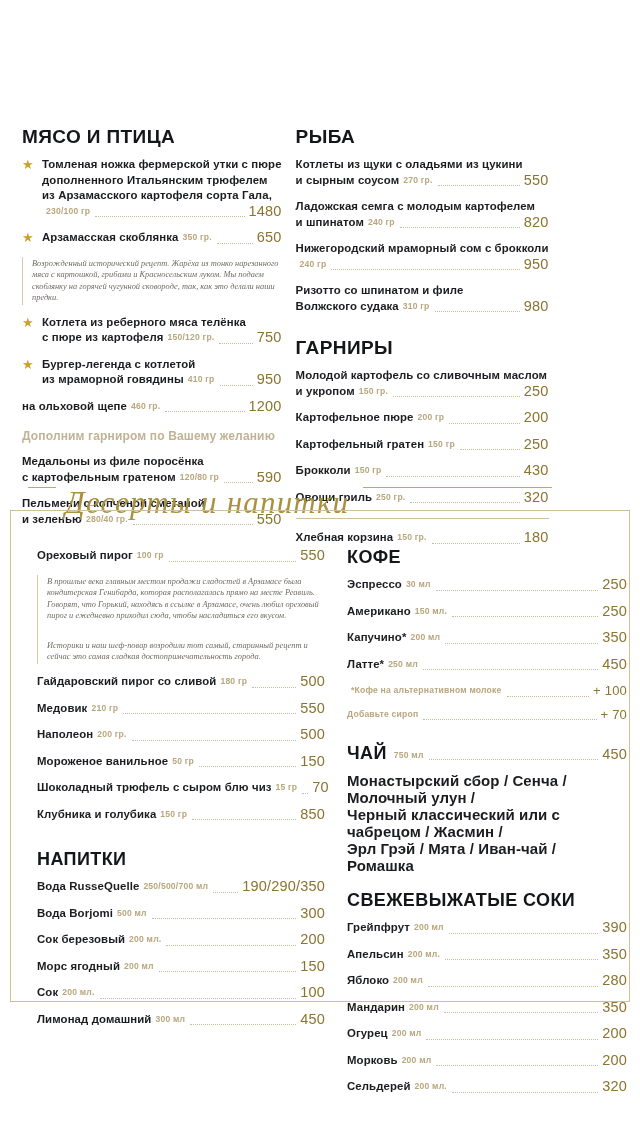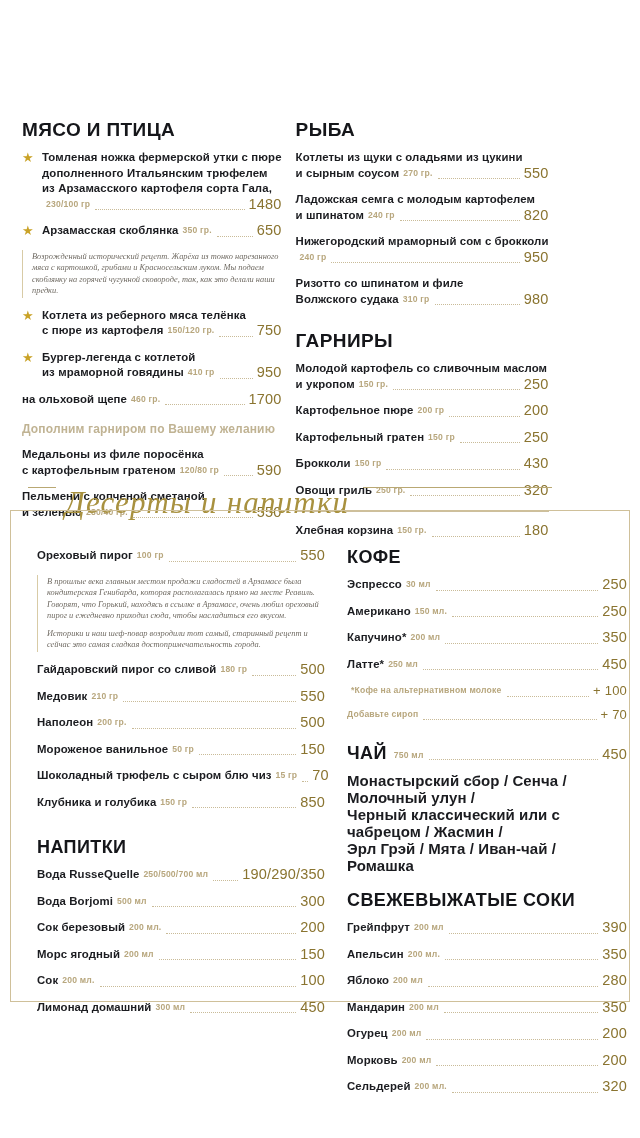--- a/index.html
+++ b/index.html
@@ -7,21 +7,21 @@
     width:640px;height:1138px;
     background:#ffffff;
     font-family:"Liberation Sans","DejaVu Sans",sans-serif;
     color:#1c1c1c;
     overflow:hidden;
     position:relative;
   }
   .page{position:relative;width:640px;height:1138px;}
 
   
-  .top-area{position:absolute;left:0;top:120px;width:512px;display:flex;}
+  .top-area{position:absolute;left:0;top:127px;width:512px;display:flex;}
   .col-l{width:300px;margin-left:22px;}
   .col-r{width:288px;margin-left:14px;}
 
   .sec-title{
     font-size:19px;font-weight:700;letter-spacing:.4px;
     color:#15161a;margin:0 0 11px 0;line-height:1;
   }
   .sec-title.sub{font-size:18px;}
 
   
@@ -59,21 +59,21 @@
   
   .story{
     border-left:1.6px solid #d8cba6;
     padding:1px 0 1px 9px;
     margin:6px 0 10px 0;
     font-family:"Liberation Serif","DejaVu Serif",serif;
     font-style:italic;font-size:8.4px;line-height:11.6px;
     color:#6f6a62;
   }
   .story p{margin:0;}
-  .story p + p{margin-top:6px;}
+  .story p + p{margin-top:18px;}
 
   .hr-gold{height:1.2px;background:#cdbf9c;margin:13px 0 11px 0;}
 
   
   .script-wrap{
     position:absolute;left:0;top:487px;width:524px;height:52px;
     display:flex;padding-left:28px;
   }
   .script-rule-l{width:28px;height:1.2px;background:#b9a873;margin-right:9px;}
   .script-txt{
@@ -163,21 +163,21 @@
               <span class="gr">410 гр</span>
               <span class="lead"></span>
               <span class="pr">950</span>
             </div>
           </div>
           <div class="dish">
             <div class="line2">
               <span class="nm">на ольховой щепе</span>
               <span class="gr">460 гр.</span>
               <span class="lead"></span>
-              <span class="pr">1700</span>
+              <span class="pr">1200</span>
             </div>
             <div class="note">Дополним гарниром по Вашему желанию</div>
           </div>
           <div class="dish">
             <div class="line2">
               <span class="nm">Медальоны из филе поросёнка</span>
             </div>
             <div class="line2">
               <span class="nm">с картофельным гратеном</span>
               <span class="gr">120/80 гр</span>

